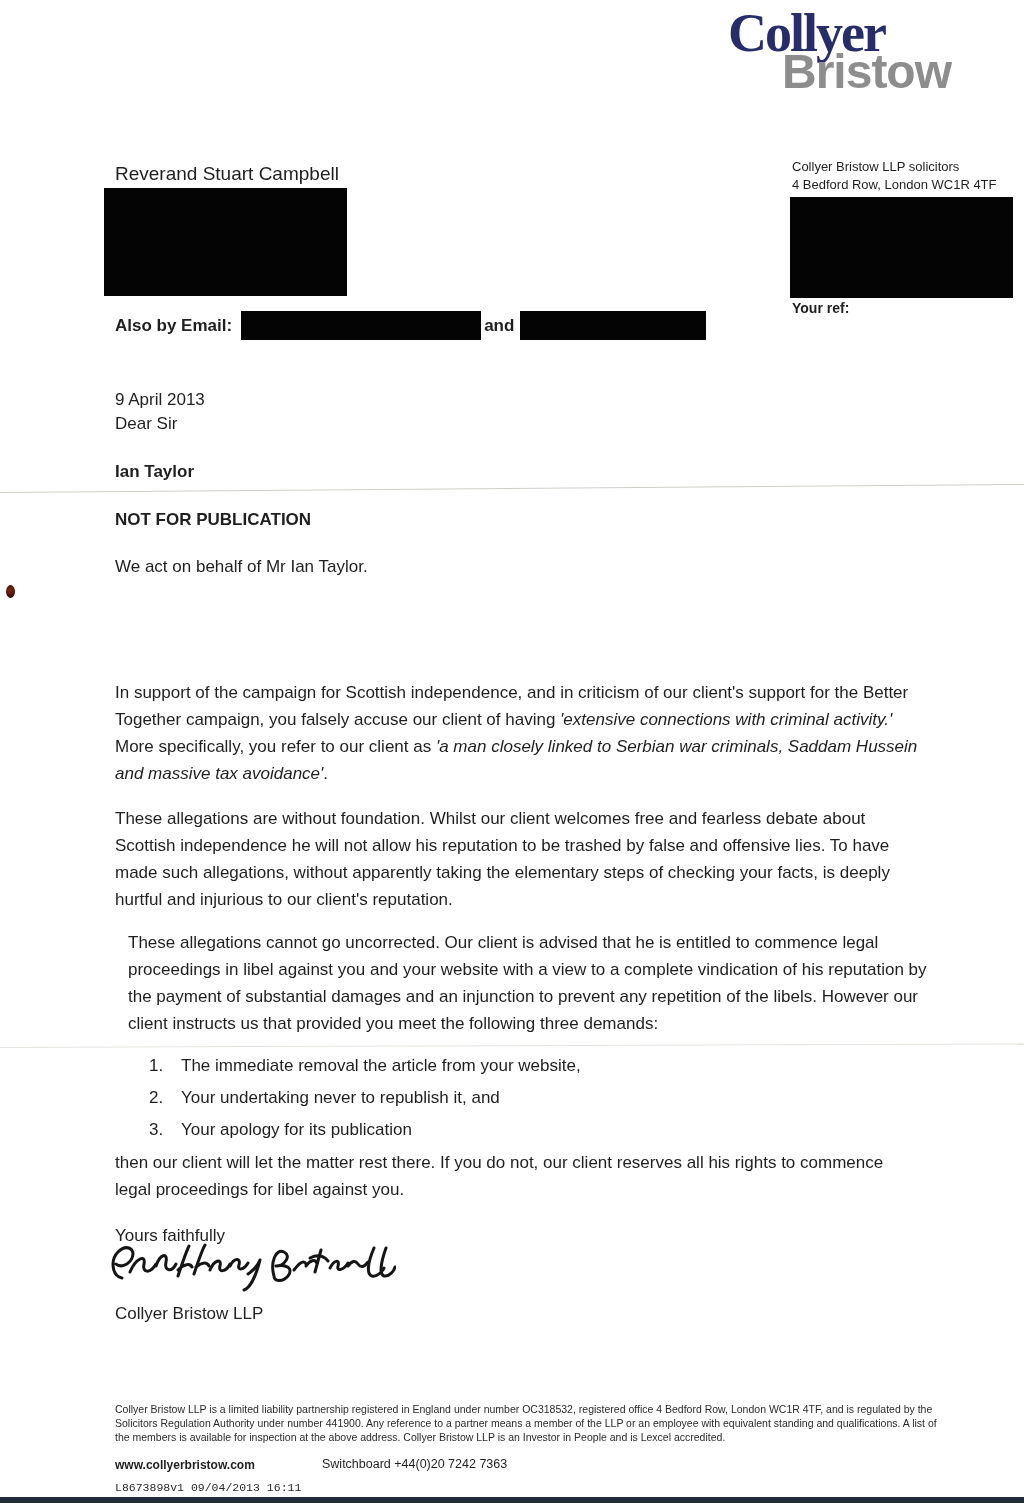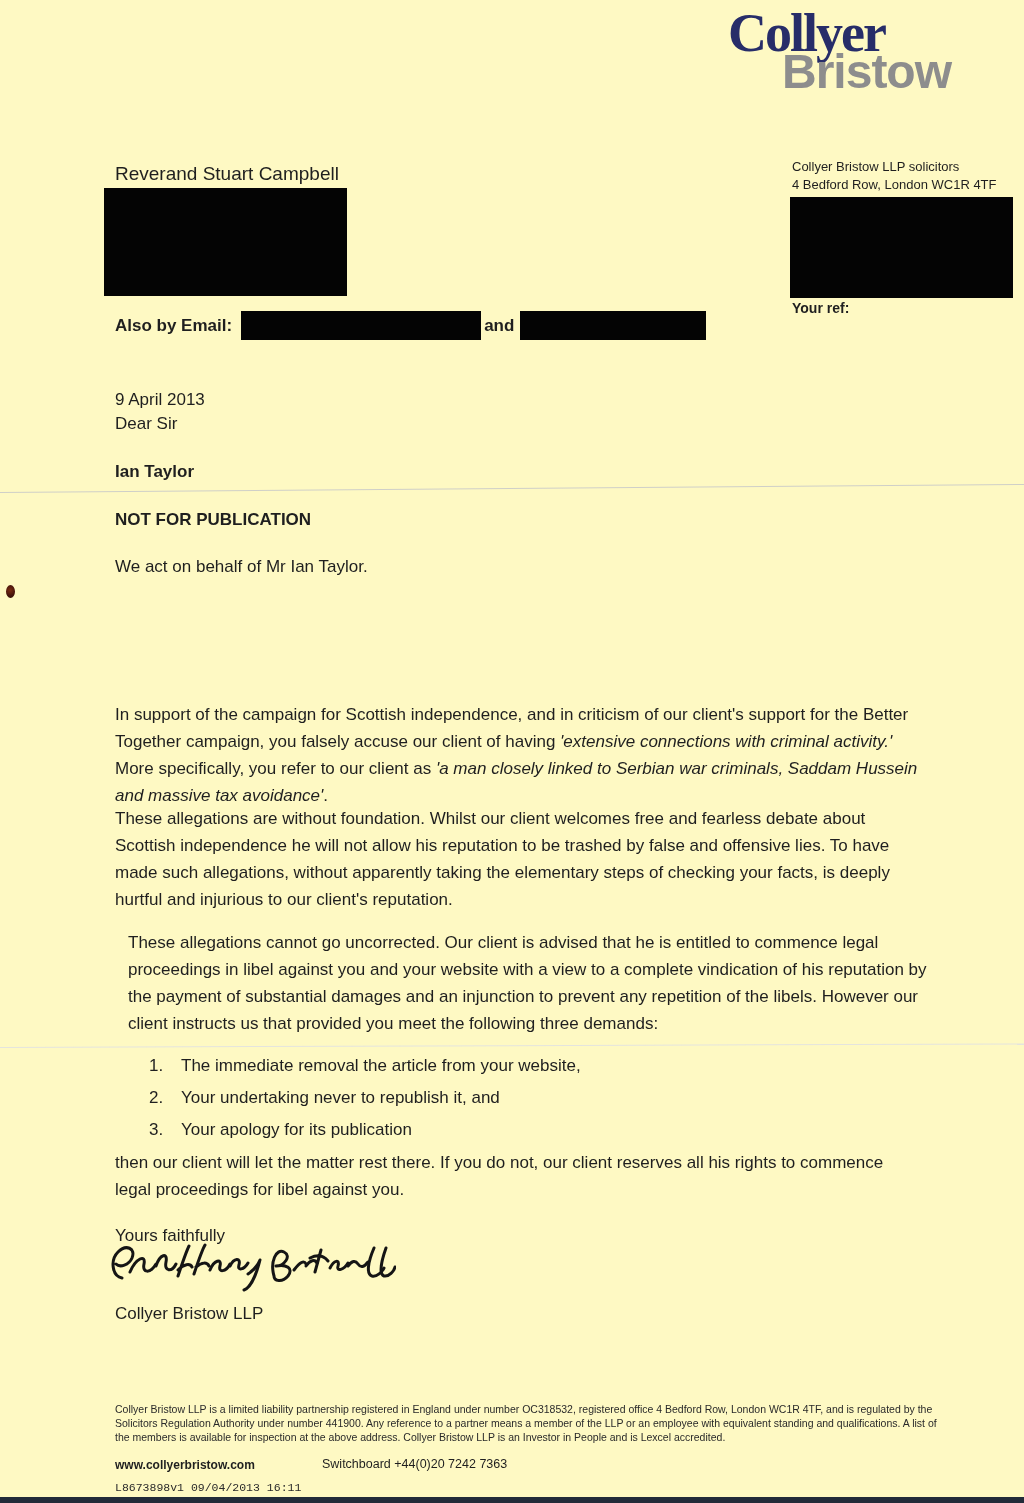--- a/index.html
+++ b/index.html
@@ -1,20 +1,20 @@
 <!DOCTYPE html>
 <html><head>
 <meta charset="utf-8">
 <style>
   html,body{margin:0;padding:0;background:#e9e9e9;}
   .page{
     position:relative;
     width:1024px;height:1503px;
     margin:0 auto;
-    background:#fef9c3;
+    background:#ffffff;
     font-family:"Liberation Sans","DejaVu Sans",sans-serif;
     color:#1f1f1f;
     overflow:hidden;
   }
   
   .logo-collyer{
     position:absolute;left:728px;top:2px;
     font-family:"Liberation Serif","DejaVu Serif",serif;
     font-weight:bold;font-size:54px;letter-spacing:-2px;
     color:#272d69;
@@ -40,21 +40,21 @@
   
   .abs{position:absolute;left:115px;width:900px;}
   .t17{font-size:17px;line-height:27px;}
   .para{font-size:17px;line-height:27px;white-space:pre-line;}
   .date{top:366px;margin-top:20px;}
   .salutation{top:410px;}
   .subject{top:458px;font-weight:bold;}
   .heading{top:506px;font-weight:bold;}
   .p1{top:553px;}
   .p2{top:602px;}
-  .p3{top:701px;}
+  .p3{top:679px;}
   .p4{top:805px;}
   .p5{top:929px;margin-left:13px;}
   .list{top:1050px;}
   .list-item{display:flex;font-size:17px;line-height:32px;}
   .list-item .num{width:32px;margin-left:34px;}
   .p6{top:1149px;}
   .closing{top:1222px;}
   .signatory{top:1300px;}
   .signature{position:absolute;left:106px;top:1236px;width:290px;height:64px;}
   .signature svg{width:100%;height:100%;}

